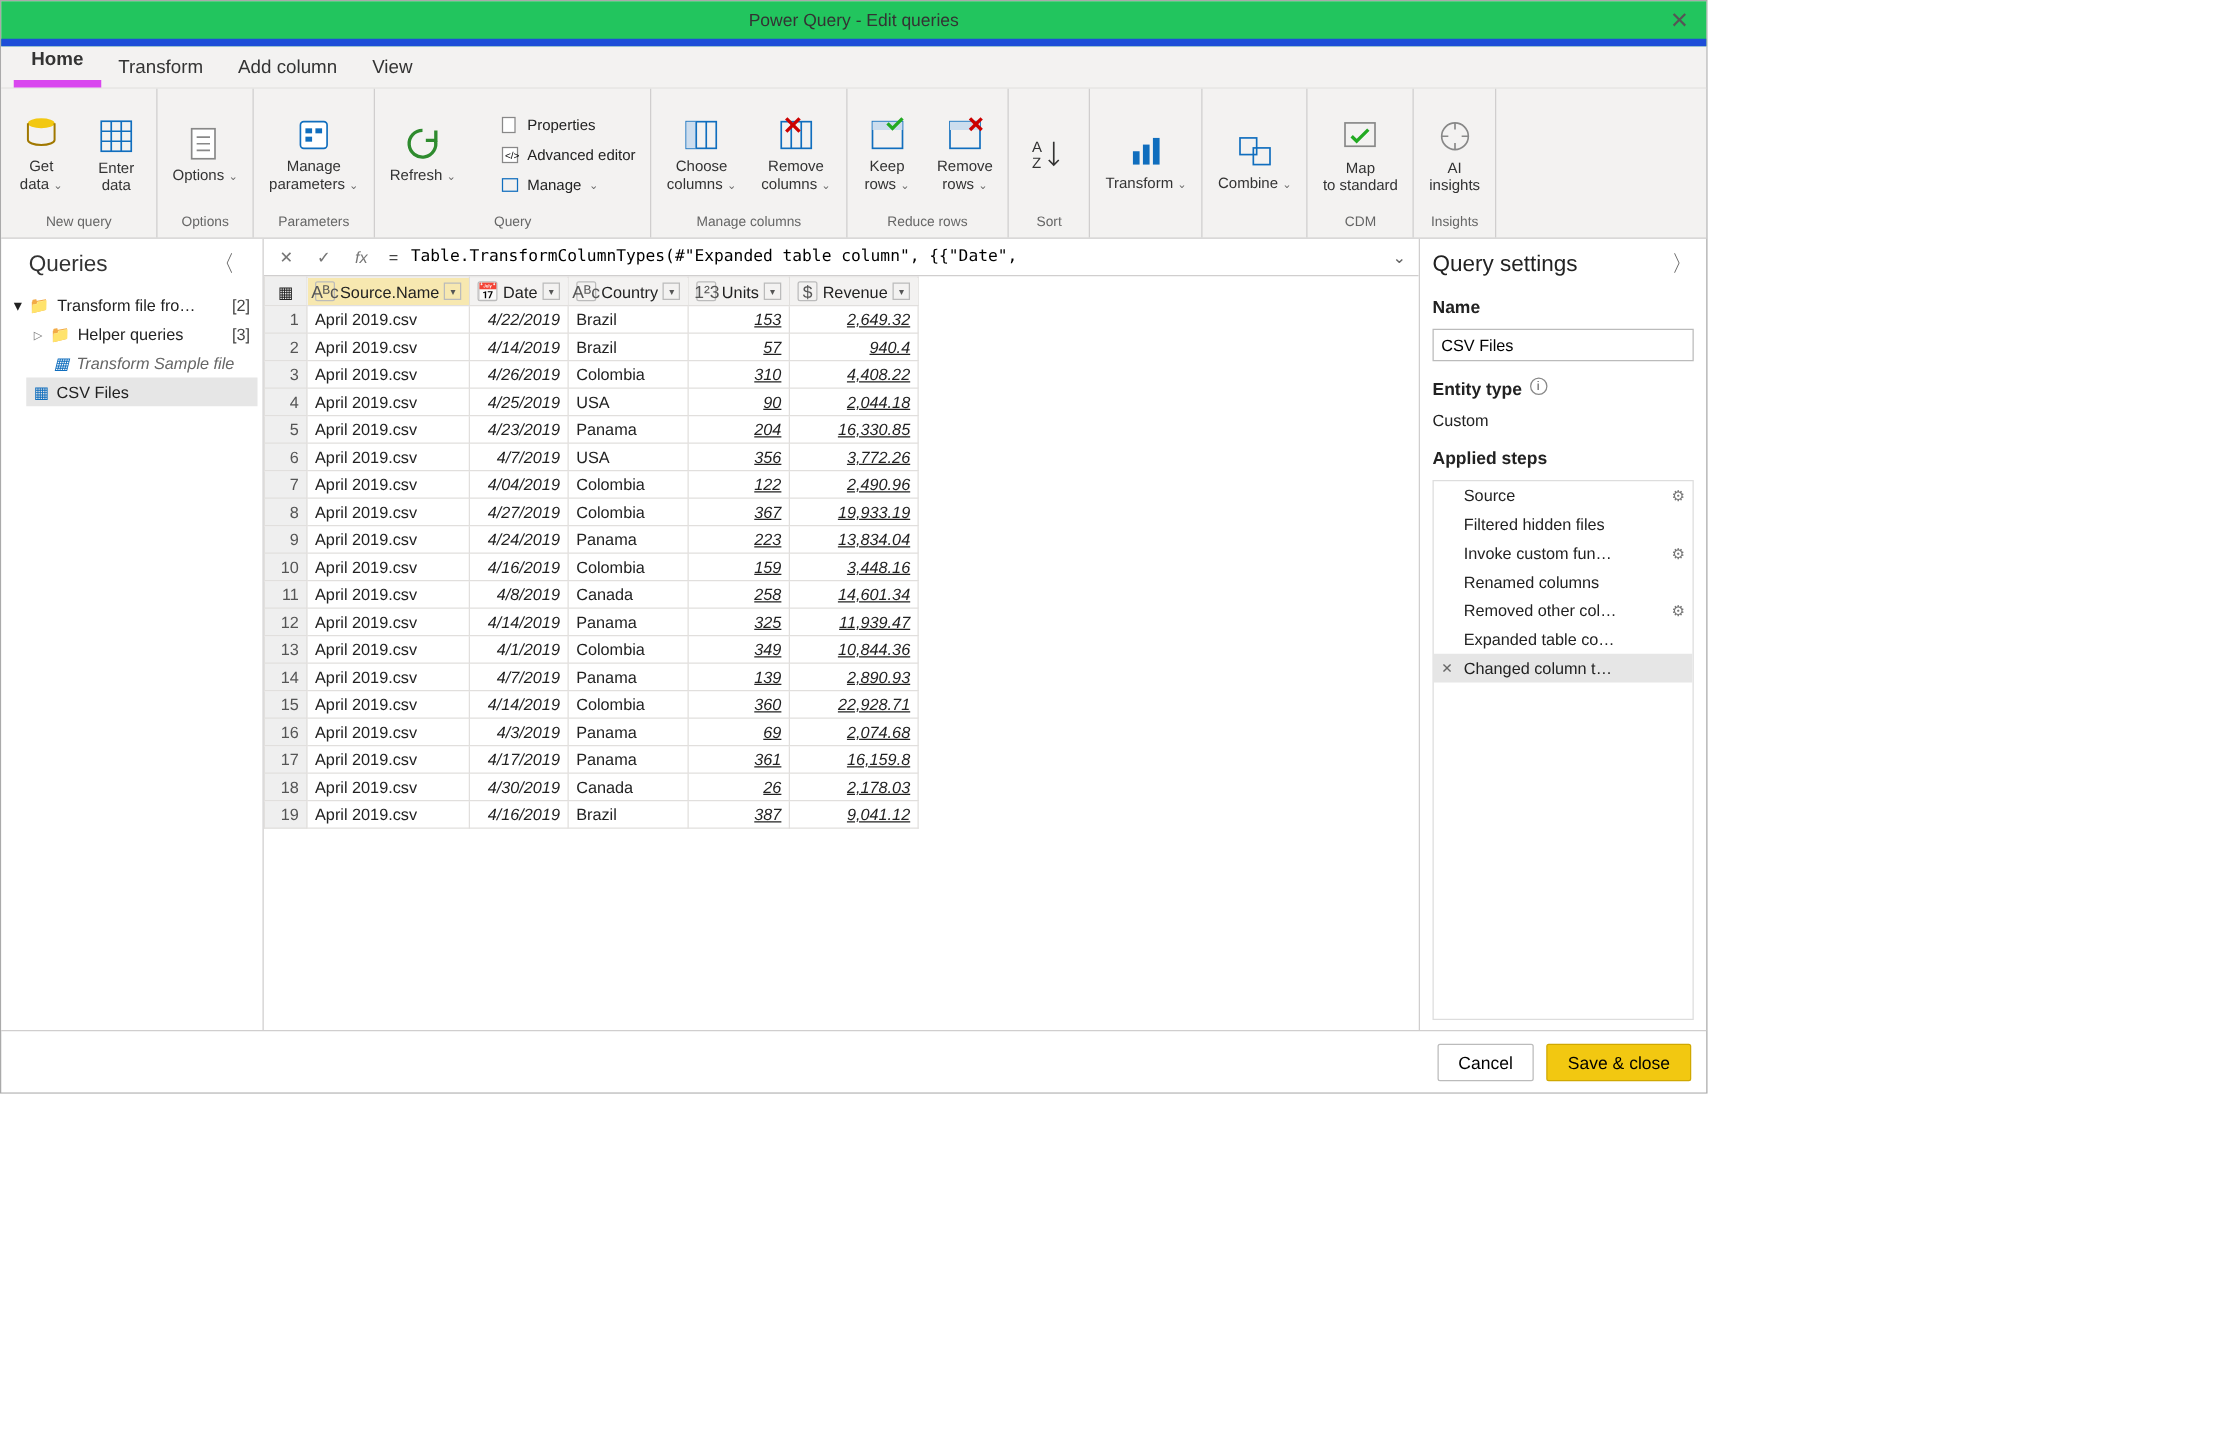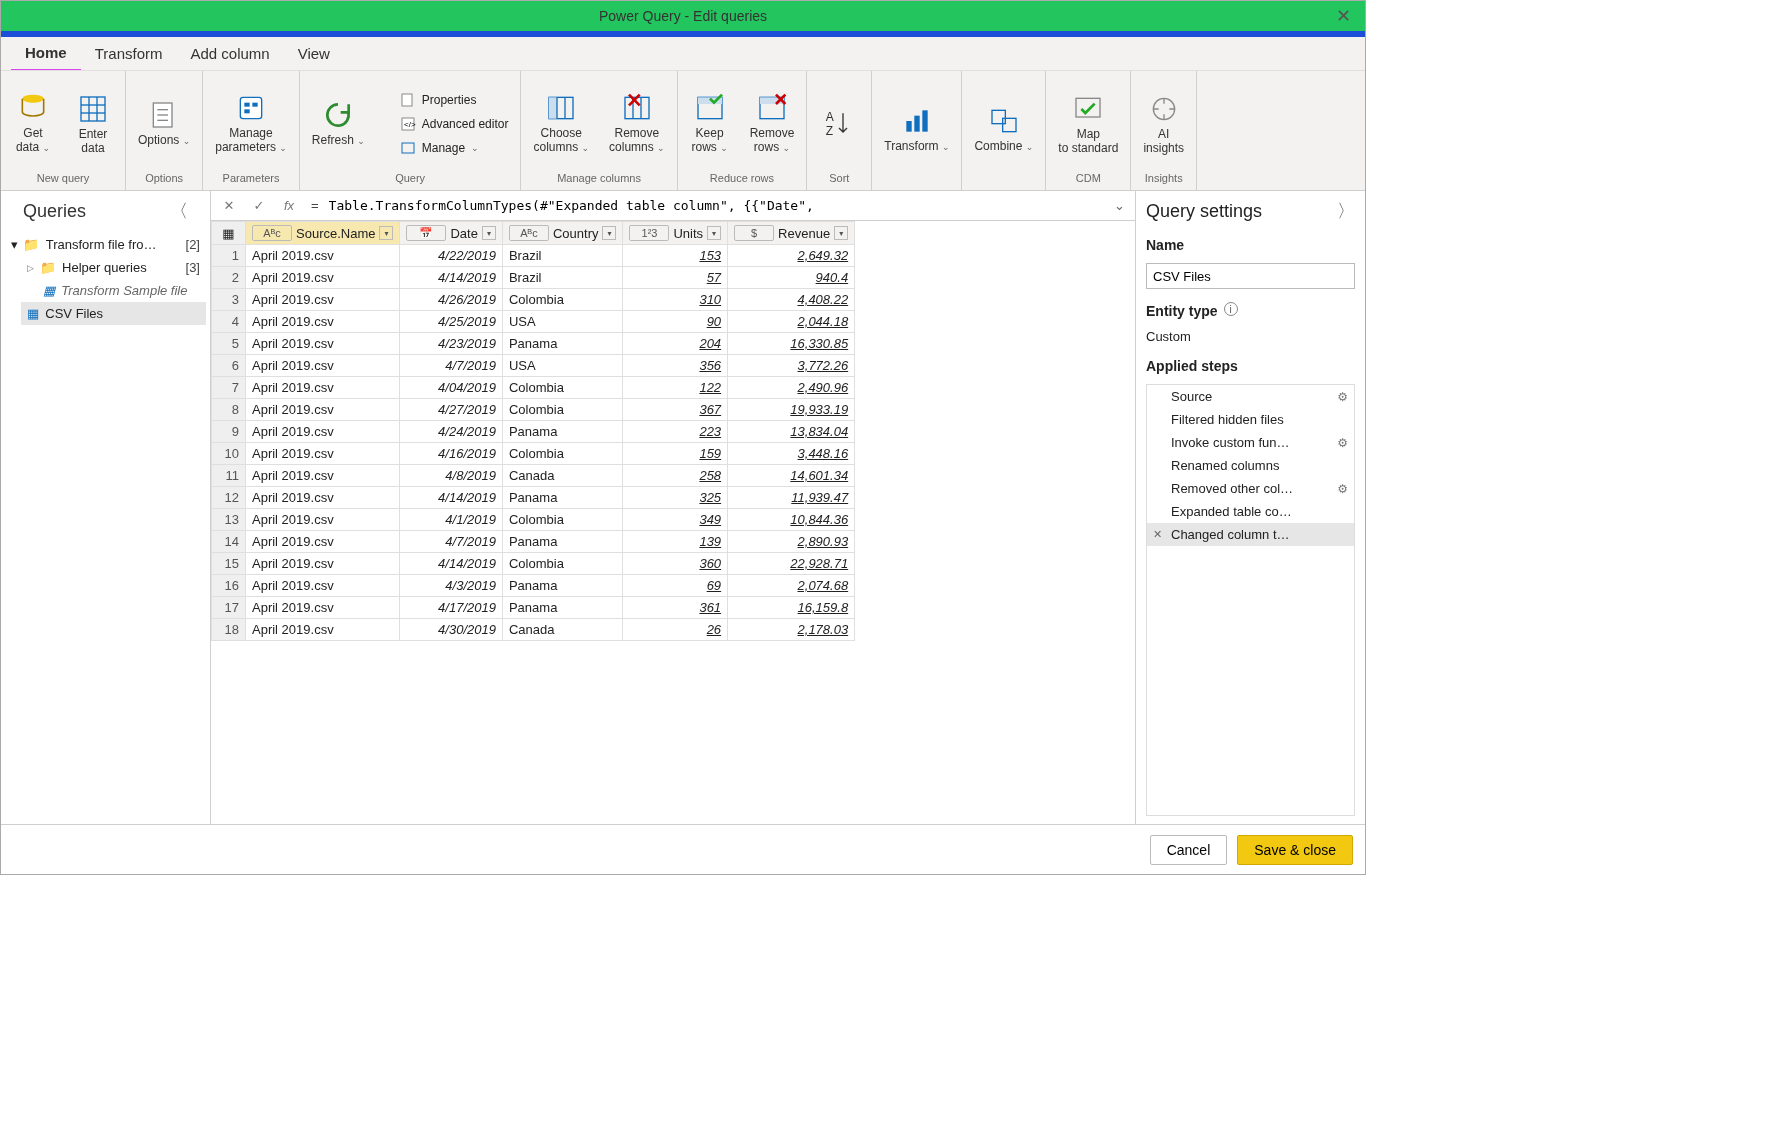--- a/index.html
+++ b/index.html
@@ -7,21 +7,21 @@
 .window { width: 1366px; height: 875px; border: 1px solid #aaa; display: flex; flex-direction: column; }
 
 
 .titlebar { height: 36px; background: #22c55e; display: flex; align-items: center; position: relative; border-bottom: 6px solid #1d4ed8; }
 .titlebar .title { position: absolute; left: 0; right: 0; text-align: center; font-size: 14px; color: #333; }
 .titlebar .close { margin-left: auto; padding: 0 14px; font-size: 18px; color: #555; cursor: pointer; }
 
 
 .tabs { height: 34px; display: flex; align-items: flex-end; padding: 0 10px; background: #f3f2f1; border-bottom: 1px solid #e1dfdd; }
 .tab { padding: 8px 14px; font-size: 15px; color: #333; cursor: pointer; }
-.tab.active { font-weight: 600; border-bottom: 1px solid #d946ef; }
+.tab.active { font-weight: 600; border-bottom: 6px solid #d946ef; }
 
 
 .ribbon { height: 120px; background: #f3f2f1; border-bottom: 1px solid #d0cece; display: flex; }
 .group { border-right: 1px solid #d0cece; padding: 4px 8px; display: flex; flex-direction: column; justify-content: space-between; }
 .group .body { display: flex; gap: 12px; flex: 1; align-items: center; }
 .group .label { text-align: center; font-size: 11px; color: #666; padding-bottom: 2px; }
 .big-btn { display: flex; flex-direction: column; align-items: center; justify-content: flex-start; gap: 2px; padding: 2px 4px; cursor: pointer; min-width: 48px; text-align: center; }
 .big-btn .ico { width: 32px; height: 32px; display: flex; align-items: center; justify-content: center; font-size: 24px; color: #106ebe; }
 .big-btn .lbl { font-size: 12px; line-height: 14px; color: #333; }
 .small-stack { display: flex; flex-direction: column; gap: 4px; margin-left: 15px; }
@@ -54,21 +54,21 @@
 
 
 .table-wrap { flex:1; overflow:auto; position:relative; }
 table.dg { border-collapse: collapse; width: auto; }
 .dg th, .dg td { border: 1px solid #e1dfdd; padding: 3px 6px; font-size: 13px; white-space: nowrap; }
 .dg th { background: #f3f2f1; font-weight: normal; position: sticky; top:0; }
 .dg th.rownum-h { width: 34px; background:#efefef; }
 .dg td.rownum { background:#efefef; text-align:right; color:#555; width:34px; }
 .dg th.hsel { background: #f7e8b0; }
 .dg .ch { display:flex; align-items:center; gap:4px; }
-.type-ico { width:40px; height:16px; display:inline-flex; align-items:center; justify-content:center; font-size:11px; color:#555; border:1px solid #bbb; border-radius:2px; }
+.type-ico { width:16px; height:16px; display:inline-flex; align-items:center; justify-content:center; font-size:14px; color:#555; border:1px solid #bbb; border-radius:2px; }
 .drop { margin-left:auto; width:14px; height:14px; border:1px solid #bbb; display:inline-flex; align-items:center; justify-content:center; font-size:8px; color:#555; cursor:pointer; }
 td.r { text-align:right; font-style: italic; text-decoration: underline; }
 td.d { text-align:right; font-style: italic; }
 
 
 .settings { width: 230px; border-left: 1px solid #d0cece; padding: 8px 10px; display:flex; flex-direction:column; gap:10px; }
 .settings .hdr { display:flex; justify-content:space-between; align-items:center; font-size:18px; }
 .settings .section-lbl { font-size:14px; font-weight:600; margin-top:4px; }
 .settings input.name { width:100%; height:26px; border:1px solid #bbb; padding: 0 6px; font-size:13px; }
 .steps { border:1px solid #ddd; flex:1; overflow:auto; }
@@ -550,20 +550,28 @@
                 <td class="r">16,159.8</td>
               </tr>
               <tr>
                 <td class="rownum">18</td>
                 <td>April 2019.csv</td>
                 <td class="d">4/30/2019</td>
                 <td>Canada</td>
                 <td class="r">26</td>
                 <td class="r">2,178.03</td>
               </tr>
+              <tr>
+                <td class="rownum">19</td>
+                <td>April 2019.csv</td>
+                <td class="d">4/16/2019</td>
+                <td>Brazil</td>
+                <td class="r">387</td>
+                <td class="r">9,041.12</td>
+              </tr>
             </tbody>
         </table>
       </div>
     </div>
 
     <div class="settings">
       <div class="hdr">
         <span>Query settings</span>
         <span style="cursor:pointer;color:#666;">〉</span>
       </div>

